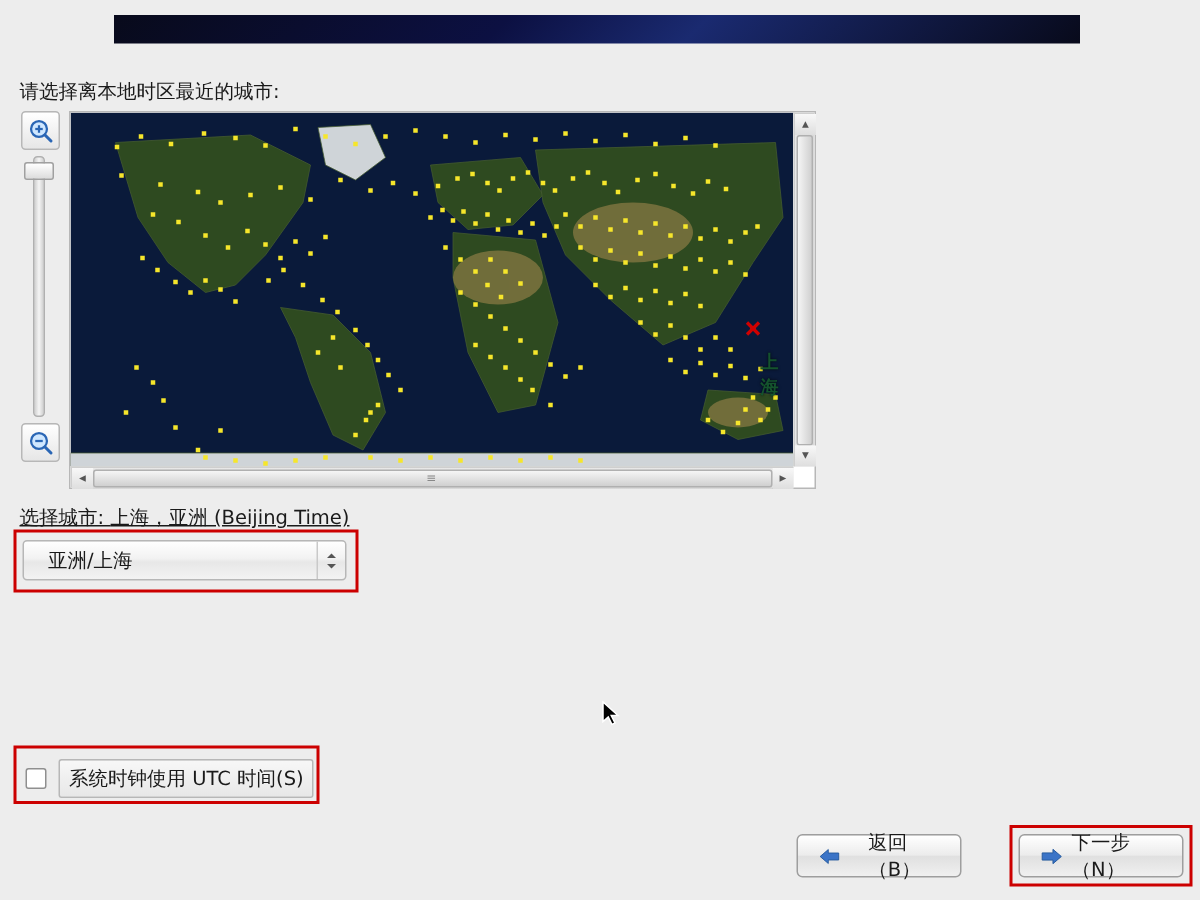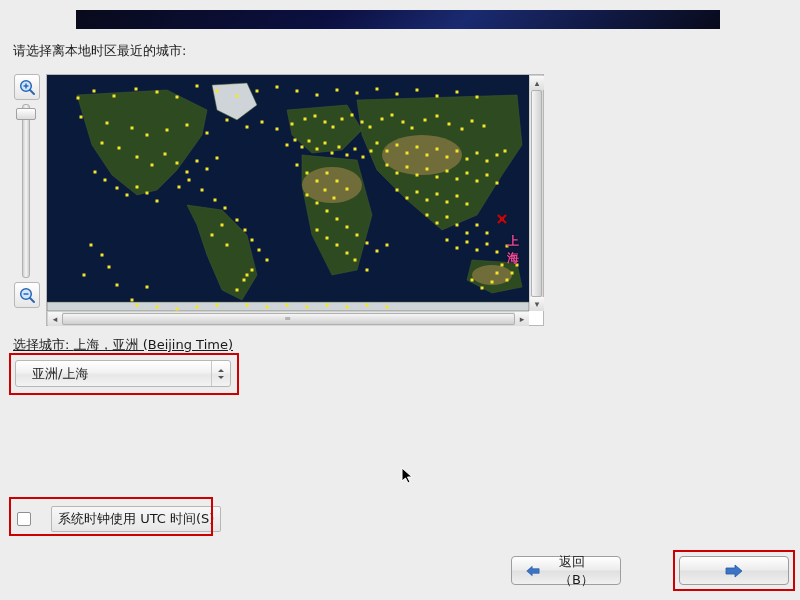--- a/index.html
+++ b/index.html
@@ -16,21 +16,21 @@
   .banner {
     position: absolute;
     top: 10px;
     left: 76px;
     width: 644px;
     height: 19px;
     background: linear-gradient(135deg, #080a1b 0%, #0c1042 40%, #1a2a70 60%, #080a1b 100%);
   }
   .prompt {
     position: absolute;
-    top: 42px;
+    top: 52px;
     left: 13px;
   }
   .map-area {
     position: absolute;
     top: 74px;
     left: 13px;
     width: 534px;
     height: 254px;
   }
   .zoom-panel {
@@ -182,21 +182,21 @@
     border: 2px solid #cc0000;
     box-sizing: border-box;
     pointer-events: none;
   }
   .utc-row {
     position: absolute;
     top: 506px;
     left: 17px;
     display: flex;
     align-items: center;
-    gap: 20px;
+    gap: 8px;
   }
   .checkbox {
     width: 14px;
     height: 14px;
     border: 1px solid #8f8f8f;
     background: #fff;
     border-radius: 2px;
     box-sizing: border-box;
   }
   .utc-label-box {
@@ -215,21 +215,21 @@
     justify-content: center;
     gap: 6px;
     padding: 0 14px;
     box-sizing: border-box;
     font-size: 13px;
     color: #1a1a1a;
   }
   .back-btn {
     position: absolute;
     top: 556px;
-    left: 511px;
+    left: 531px;
     width: 110px;
     gap: 19px;
   }
   .next-btn {
     position: absolute;
     top: 556px;
     left: 679px;
     width: 110px;
   }
   .next-highlight {
@@ -245,21 +245,21 @@
   .cursor {
     position: absolute;
     top: 467px;
     left: 401px;
     width: 14px;
     height: 18px;
     pointer-events: none;
   }
   .city-label {
     position: absolute;
-    color: #ec4899;
+    color: #14532d;
     font-size: 12px;
     font-weight: bold;
     text-shadow: 0 0 2px rgba(0,0,0,0.8);
   }
 </style>
 </head>
 <body>
 
 <div class="banner"></div>
 
@@ -561,18 +561,19 @@
   <svg width="18" height="14" viewBox="0 0 18 14">
     <path d="M8 1 L1 7 L8 13 L8 10 L17 10 L17 4 L8 4 Z" fill="#3b74c7" stroke="#255a9e" stroke-width="0.8"></path>
   </svg>
   <span>返回（B）</span>
 </div>
 
 <div class="btn next-btn">
   <svg width="18" height="14" viewBox="0 0 18 14">
     <path d="M10 1 L17 7 L10 13 L10 10 L1 10 L1 4 L10 4 Z" fill="#3b74c7" stroke="#255a9e" stroke-width="0.8"></path>
   </svg>
+  <span>下一步（N）</span>
 </div>
 <div class="next-highlight"></div>
 
 <svg class="cursor" viewBox="0 0 14 18">
   <path d="M1 1 L1 14 L4.5 11 L7 16 L9 15 L6.5 10 L11 10 Z" fill="#000" stroke="#fff" stroke-width="1"></path>
 </svg>
 
 </body></html>

